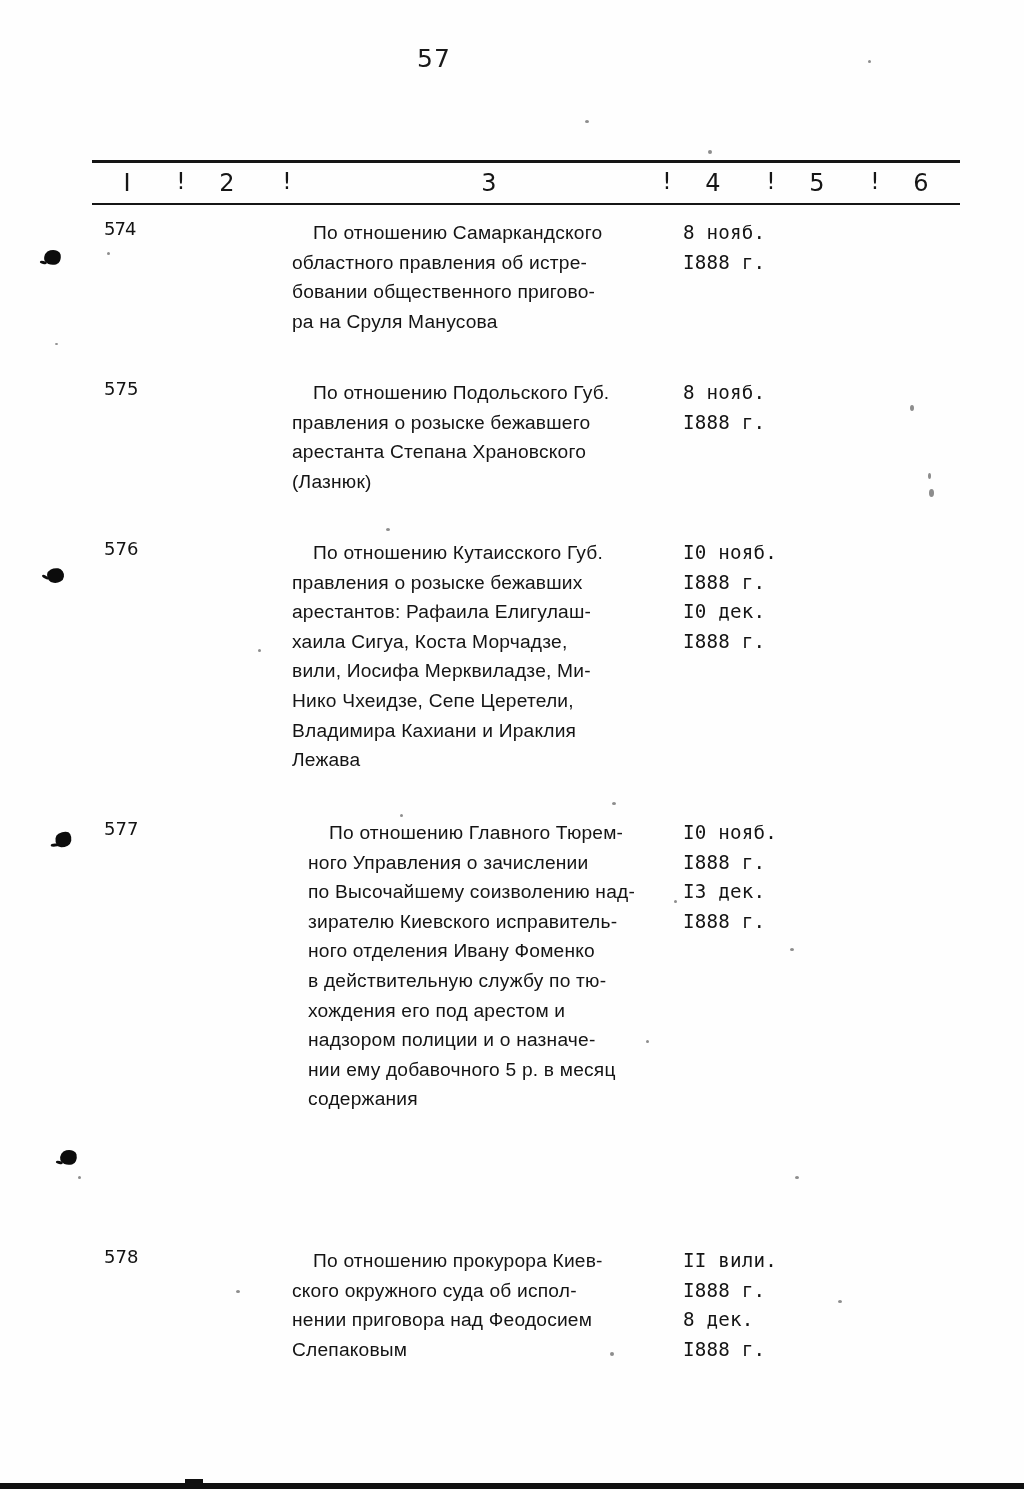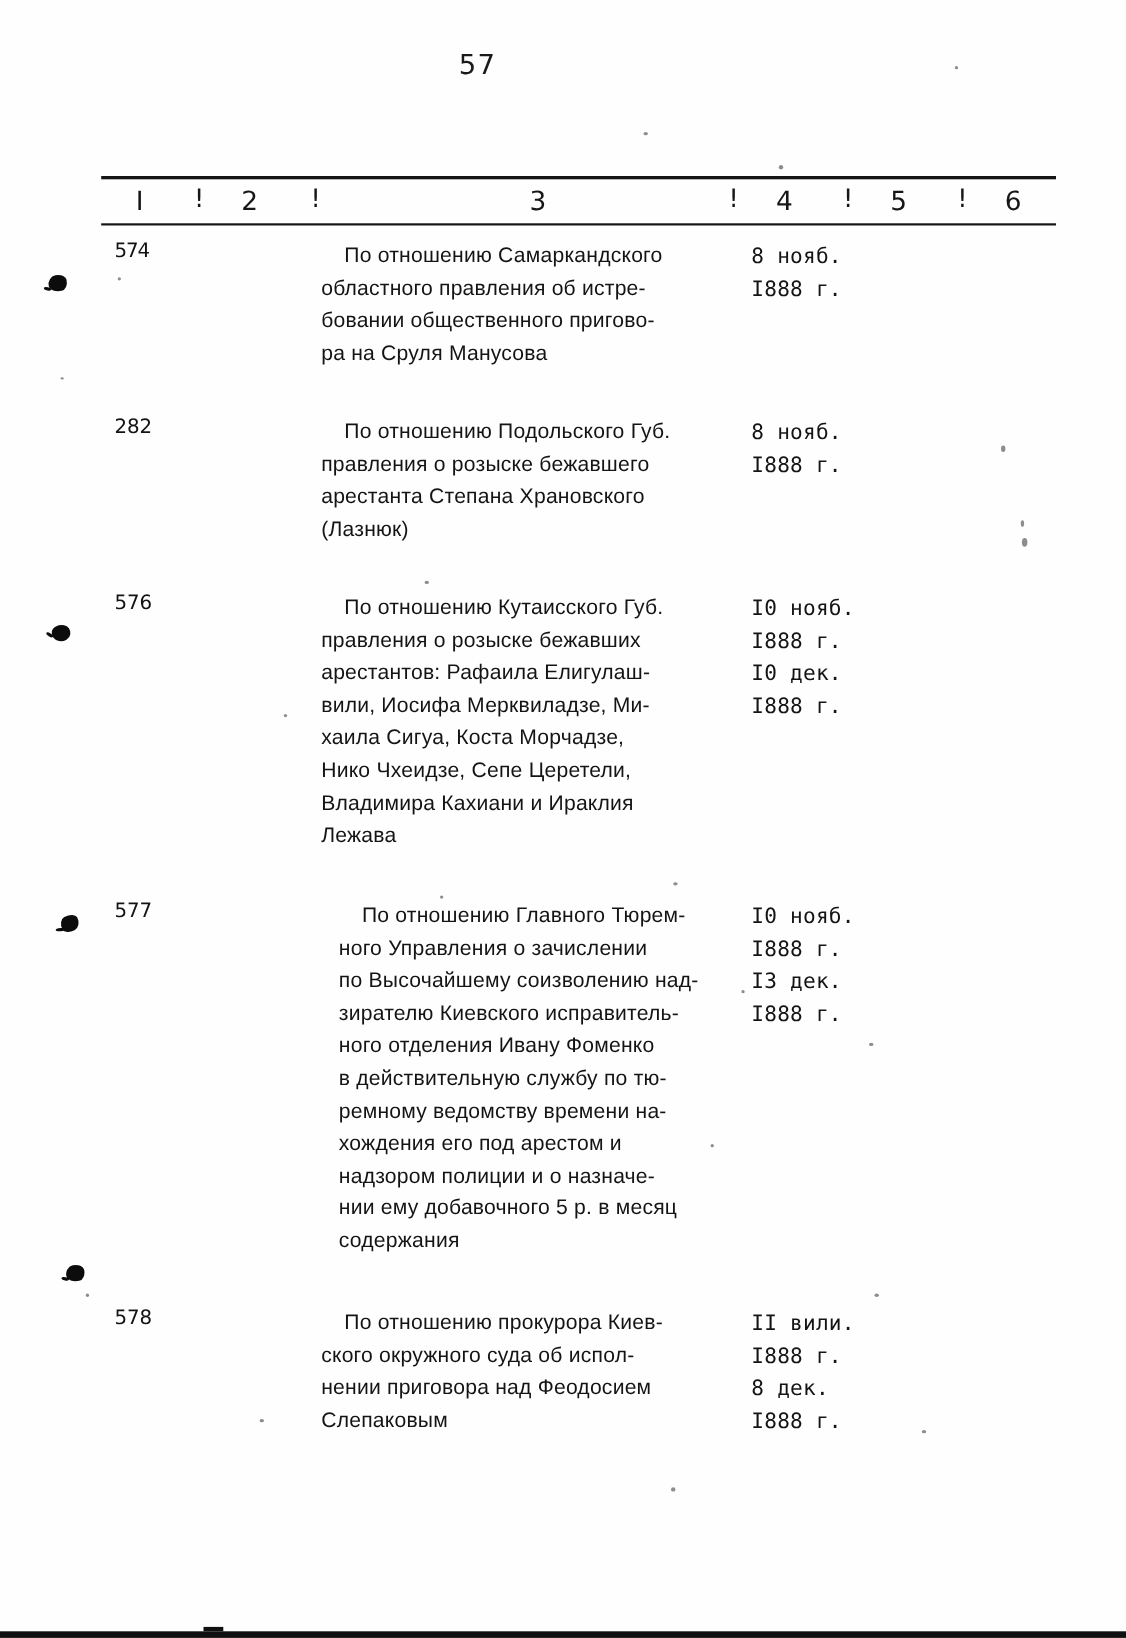--- a/index.html
+++ b/index.html
@@ -227,41 +227,41 @@
         <div class="desc-line">бовании общественного пригово-</div>
         <div class="desc-line">ра на Сруля Манусова</div>
       </div>
       <div class="dates">
         <div class="date-line">8 нояб.</div>
         <div class="date-line">I888 г.</div>
       </div>
     </div>
 
     <div class="entry" style="height:160px;">
-      <div class="entry-num">282</div>
+      <div class="entry-num">575</div>
       <div class="desc">
         <div class="desc-line indented">По отношению Подольского Губ.</div>
         <div class="desc-line">правления о розыске бежавшего</div>
         <div class="desc-line">арестанта Степана Храновского</div>
         <div class="desc-line">(Лазнюк)</div>
       </div>
       <div class="dates">
         <div class="date-line">8 нояб.</div>
         <div class="date-line">I888 г.</div>
       </div>
     </div>
 
     <div class="entry" style="height:280px;">
       <div class="entry-num">576</div>
       <div class="desc">
         <div class="desc-line indented">По отношению Кутаисского Губ.</div>
         <div class="desc-line">правления о розыске бежавших</div>
         <div class="desc-line">арестантов: Рафаила Елигулаш-</div>
+        <div class="desc-line">хаила Сигуа, Коста Морчадзе,</div>
         <div class="desc-line">вили, Иосифа Мерквиладзе, Ми-</div>
-        <div class="desc-line">хаила Сигуа, Коста Морчадзе,</div>
         <div class="desc-line">Нико Чхеидзе, Сепе Церетели,</div>
         <div class="desc-line">Владимира Кахиани и Ираклия</div>
         <div class="desc-line">Лежава</div>
       </div>
       <div class="dates">
         <div class="date-line">I0 нояб.</div>
         <div class="date-line">I888 г.</div>
         <div class="date-line">I0 дек.</div>
         <div class="date-line">I888 г.</div>
       </div>
@@ -269,35 +269,34 @@
 
     <div class="entry" style="height:370px;">
       <div class="entry-num">577</div>
       <div class="desc" style="width:420px;margin-left:16px;">
         <div class="desc-line indented">По отношению Главного Тюрем-</div>
         <div class="desc-line">ного Управления о зачислении</div>
         <div class="desc-line">по Высочайшему соизволению над-</div>
         <div class="desc-line">зирателю Киевского исправитель-</div>
         <div class="desc-line">ного отделения Ивану Фоменко</div>
         <div class="desc-line">в действительную службу по тю-</div>
-        <div class="desc-line">ремному ведомству времени на-</div>
         <div class="desc-line">хождения его под арестом и</div>
         <div class="desc-line">надзором полиции и о назначе-</div>
         <div class="desc-line">нии ему добавочного 5 р. в месяц</div>
         <div class="desc-line">содержания</div>
       </div>
       <div class="dates">
         <div class="date-line">I0 нояб.</div>
         <div class="date-line">I888 г.</div>
         <div class="date-line">I3 дек.</div>
         <div class="date-line">I888 г.</div>
       </div>
     </div>
 
-    <div class="entry" style="height:160px;">
+    <div class="entry" style="height:160px;margin-top:58px;">
       <div class="entry-num">578</div>
       <div class="desc" style="width:420px;">
         <div class="desc-line indented">По отношению прокурора Киев-</div>
         <div class="desc-line">ского окружного суда об испол-</div>
         <div class="desc-line">нении приговора над Феодосием</div>
         <div class="desc-line">Слепаковым</div>
       </div>
       <div class="dates">
         <div class="date-line">II вили.</div>
         <div class="date-line">I888 г.</div>

